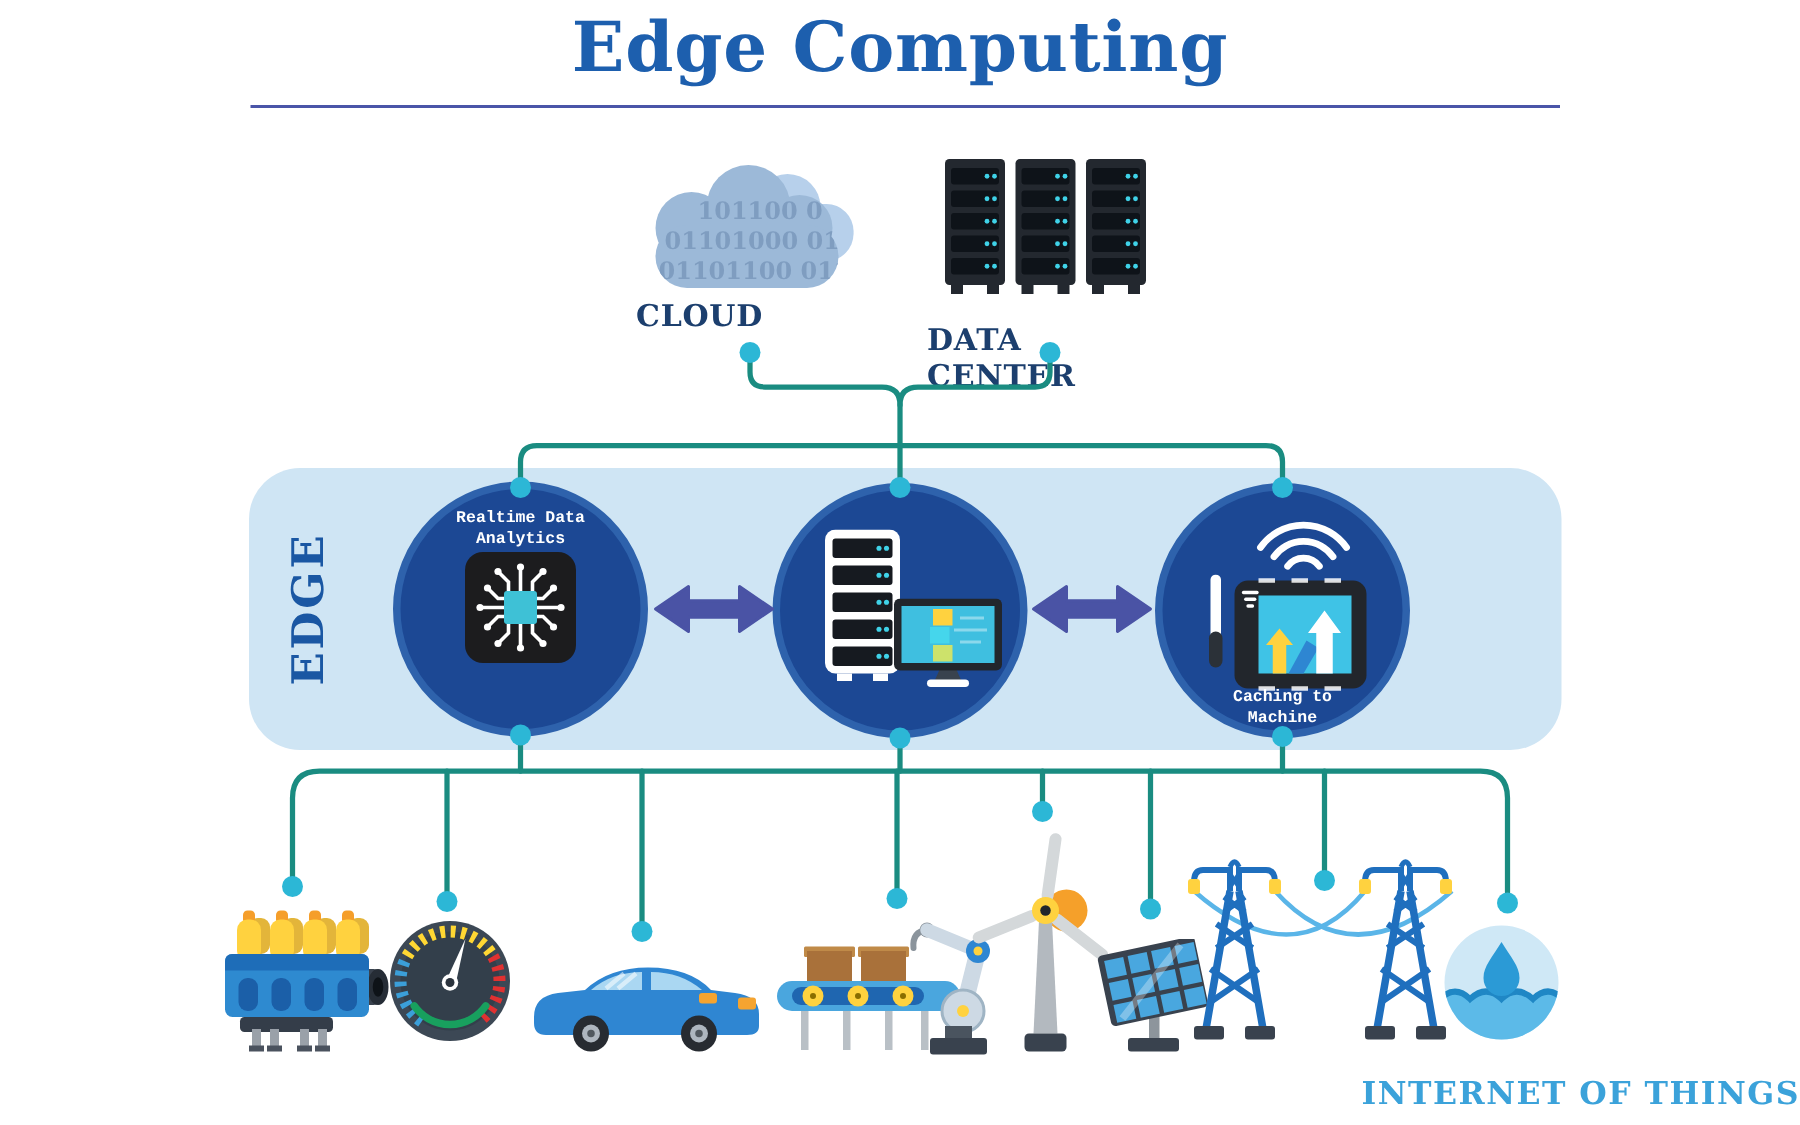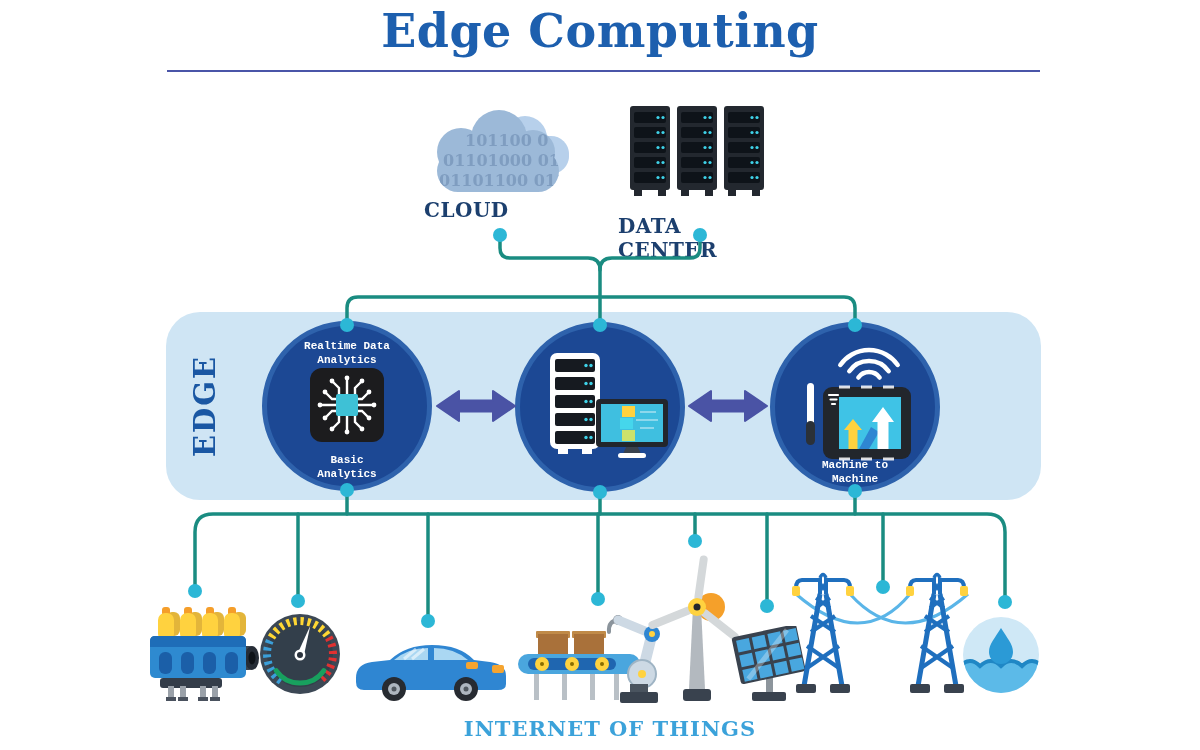--- a/index.html
+++ b/index.html
@@ -28,21 +28,21 @@
   .node-3{left:770px;top:322px;}
   .node-text{position:absolute;color:#fff;font-weight:bold;font-size:11px;line-height:1.25;
              text-align:center;font-family:Liberation Mono, monospace;}
   .nt-top{left:0;width:160px;top:14px;}
   .nt-bottom{left:0;width:160px;top:128px;}
   .nt-right{left:84px;width:72px;top:18px;font-size:10.5px;}
 
   .overlay{left:0;top:0;z-index:4;pointer-events:none;}
   .icon{z-index:2;}
 
-  .iot-label{left:0;right:0;top:716px;text-align:center;font-size:21px;font-weight:bold;
+  .iot-label{left:0;right:0;top:716px;text-align:right;font-size:21px;font-weight:bold;
              color:#3ba2da;letter-spacing:1px;padding-left:20px;}
 </style>
 </head>
 <body>
 
 <div class="stage">
 
   <div class="abs title">Edge Computing</div>
   <div class="abs divider"></div>
 
@@ -186,24 +186,20 @@
           <circle cx="52" cy="61" r="2.4"></circle>
         <circle cx="10" cy="37" r="2.4"></circle>
           <circle cx="15" cy="24" r="2.4"></circle>
           <circle cx="15" cy="50" r="2.4"></circle>
         <circle cx="64" cy="37" r="2.4"></circle>
           <circle cx="59" cy="24" r="2.4"></circle>
           <circle cx="59" cy="50" r="2.4"></circle>
       </g>
       <rect x="26" y="26" width="22" height="22" rx="2" fill="#3ec1d6"></rect>
     </svg>
-    <div class="node-text nt-bottom">
-      <div>Basic</div>
-      <div>Analytics</div>
-    </div>
   </div>
 
   <div class="node node-2">
     <svg class="abs" style="left:30px;top:26px" width="56" height="102" viewBox="0 0 56 102">
       <rect x="0" y="0" width="50" height="96" rx="7" fill="#fff"></rect>
       <rect x="8" y="96" width="10" height="5" fill="#fff"></rect>
         <rect x="32" y="96" width="10" height="5" fill="#fff"></rect>
       <g fill="#161a20">
         <rect x="5" y="6" width="40" height="13" rx="2"></rect>
           <rect x="5" y="24" width="40" height="13" rx="2"></rect>
@@ -264,21 +260,21 @@
         <path d="M28,12 h9"></path>
           <path d="M29.5,16.5 h6"></path>
           <path d="M31,21 h3"></path>
       </g>
       <rect x="38" y="14" width="62" height="52" fill="#3fc3e6"></rect>
       <polygon points="58,66 70,44 78,49 68,66" fill="#2e86d2"></polygon>
       <polygon points="52,36 61,47 56.5,47 56.5,66 47.5,66 47.5,47 43,47" fill="#ffd23f"></polygon>
       <polygon points="82,24 93,39 87.5,39 87.5,66 76.5,66 76.5,39 71,39" fill="#fff"></polygon>
     </svg>
     <div class="node-text nt-bottom" style="top:132px">
-      <div>Machine to</div>
+      <div>Caching to</div>
       <div>Machine</div>
     </div>
   </div>
 
   <svg class="abs icon" style="left:150px;top:606px" width="112" height="96" viewBox="0 0 112 96">
     <g fill="#e3b53a">
       <rect x="16" y="6" width="14" height="24" rx="6"></rect>
         <rect x="38" y="6" width="14" height="24" rx="6"></rect>
       <rect x="60" y="6" width="14" height="24" rx="6"></rect>
         <rect x="82" y="6" width="14" height="24" rx="6"></rect>

